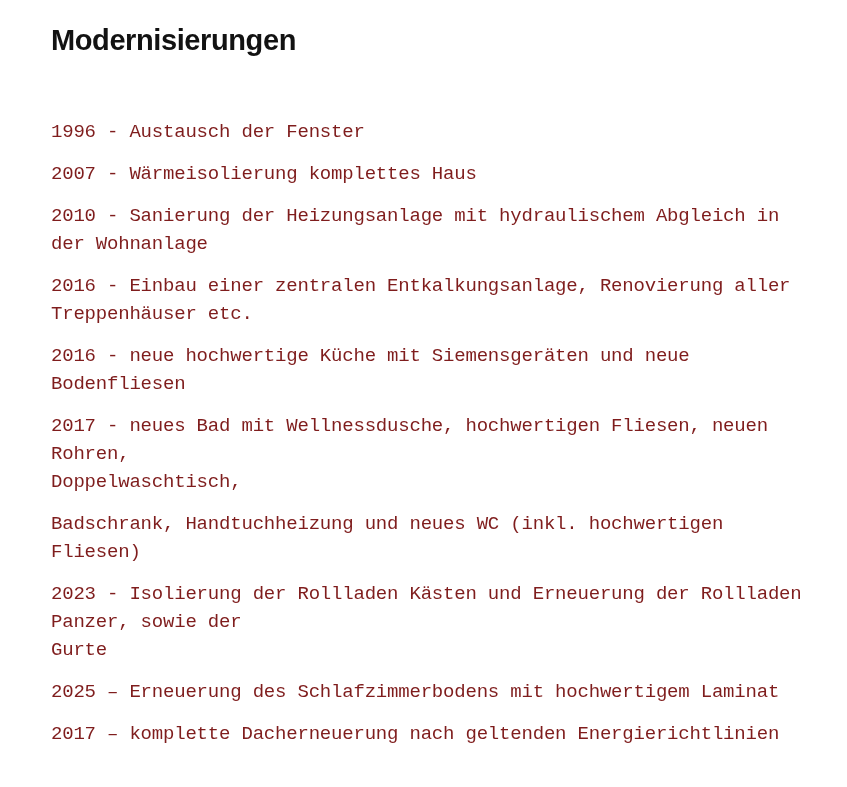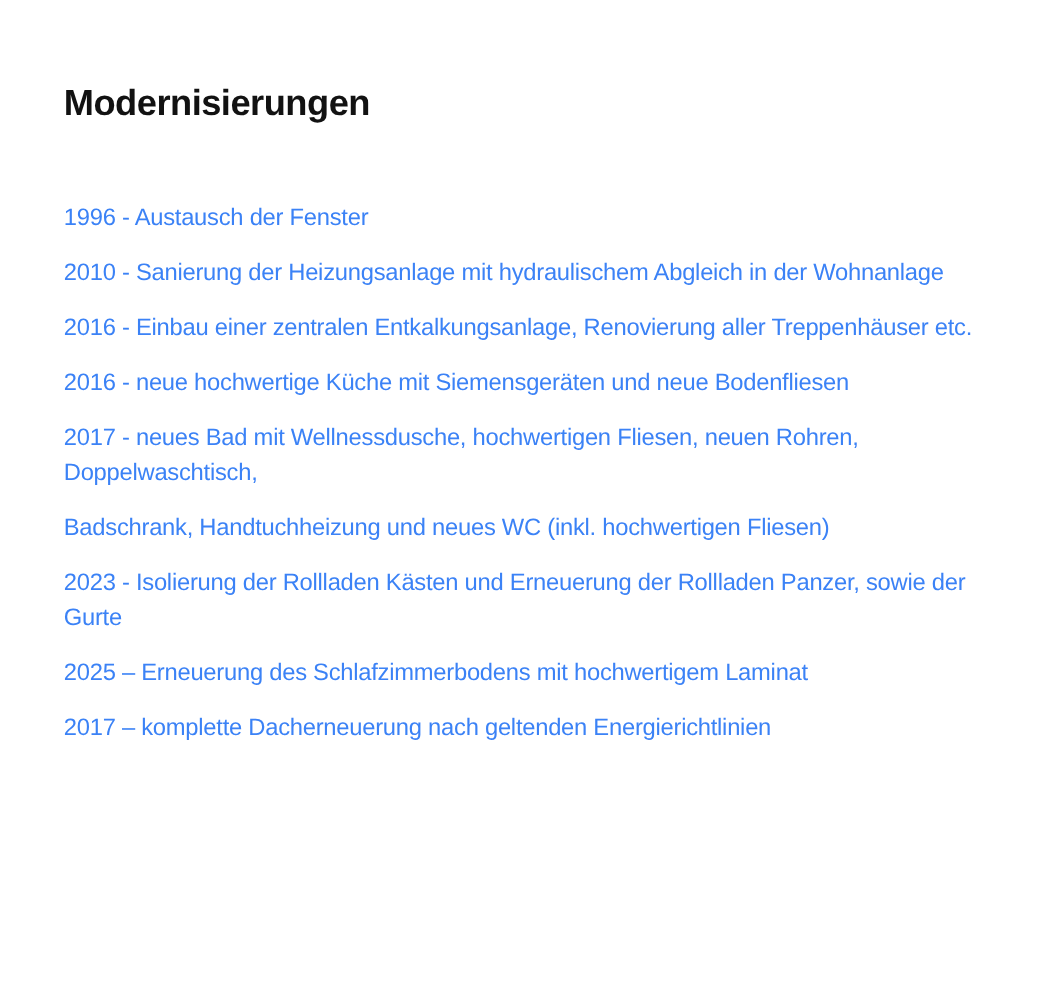--- a/index.html
+++ b/index.html
@@ -13,50 +13,52 @@
     height: 787px;
     overflow: hidden;
     font-family: "Liberation Sans", "DejaVu Sans", sans-serif;
     color: #1f1f1f;
     -webkit-font-smoothing: antialiased;
   }
   .doc {
     box-sizing: border-box;
     width: 847px;
     height: 787px;
-    padding: 65px 36px 0 51px;
+    padding: 22px 36px 0 51px;
   }
   .doc-title {
     margin: 0 0 60px 0;
     font-size: 29px;
     line-height: 36px;
     font-weight: 700;
     letter-spacing: -0.4px;
     color: #121212;
   }
   .entries {
     max-width: 760px;
   }
   .entry {
-    margin: 16px 0 14px 0;
+    margin: 4px 0 14px 0;
     font-size: 19px;
     line-height: 28px;
     letter-spacing: -0.2px;
     font-weight: 400;
-    color: #3b82f6;
+    color: #7f1d1d;
     white-space: pre-line; 
+    font-family: Liberation Mono, monospace;
   }
 </style>
 </head>
 <body>
 
 <main class="doc">
   <h1 class="doc-title">Modernisierungen</h1>
   <section class="entries">
     <p class="entry">1996 - Austausch der Fenster</p>
+    <p class="entry">2007 - Wärmeisolierung komplettes Haus</p>
     <p class="entry">2010 - Sanierung der Heizungsanlage mit hydraulischem Abgleich in der Wohnanlage</p>
     <p class="entry">2016 - Einbau einer zentralen Entkalkungsanlage, Renovierung aller Treppenhäuser etc.</p>
     <p class="entry">2016 - neue hochwertige Küche mit Siemensgeräten und neue Bodenfliesen</p>
     <p class="entry">2017 - neues Bad mit Wellnessdusche, hochwertigen Fliesen, neuen Rohren,
 Doppelwaschtisch,</p>
     <p class="entry">Badschrank, Handtuchheizung und neues WC (inkl. hochwertigen Fliesen)</p>
     <p class="entry">2023 - Isolierung der Rollladen Kästen und Erneuerung der Rollladen Panzer, sowie der
 Gurte</p>
     <p class="entry">2025 – Erneuerung des Schlafzimmerbodens mit hochwertigem Laminat</p>
     <p class="entry">2017 – komplette Dacherneuerung nach geltenden Energierichtlinien</p>

